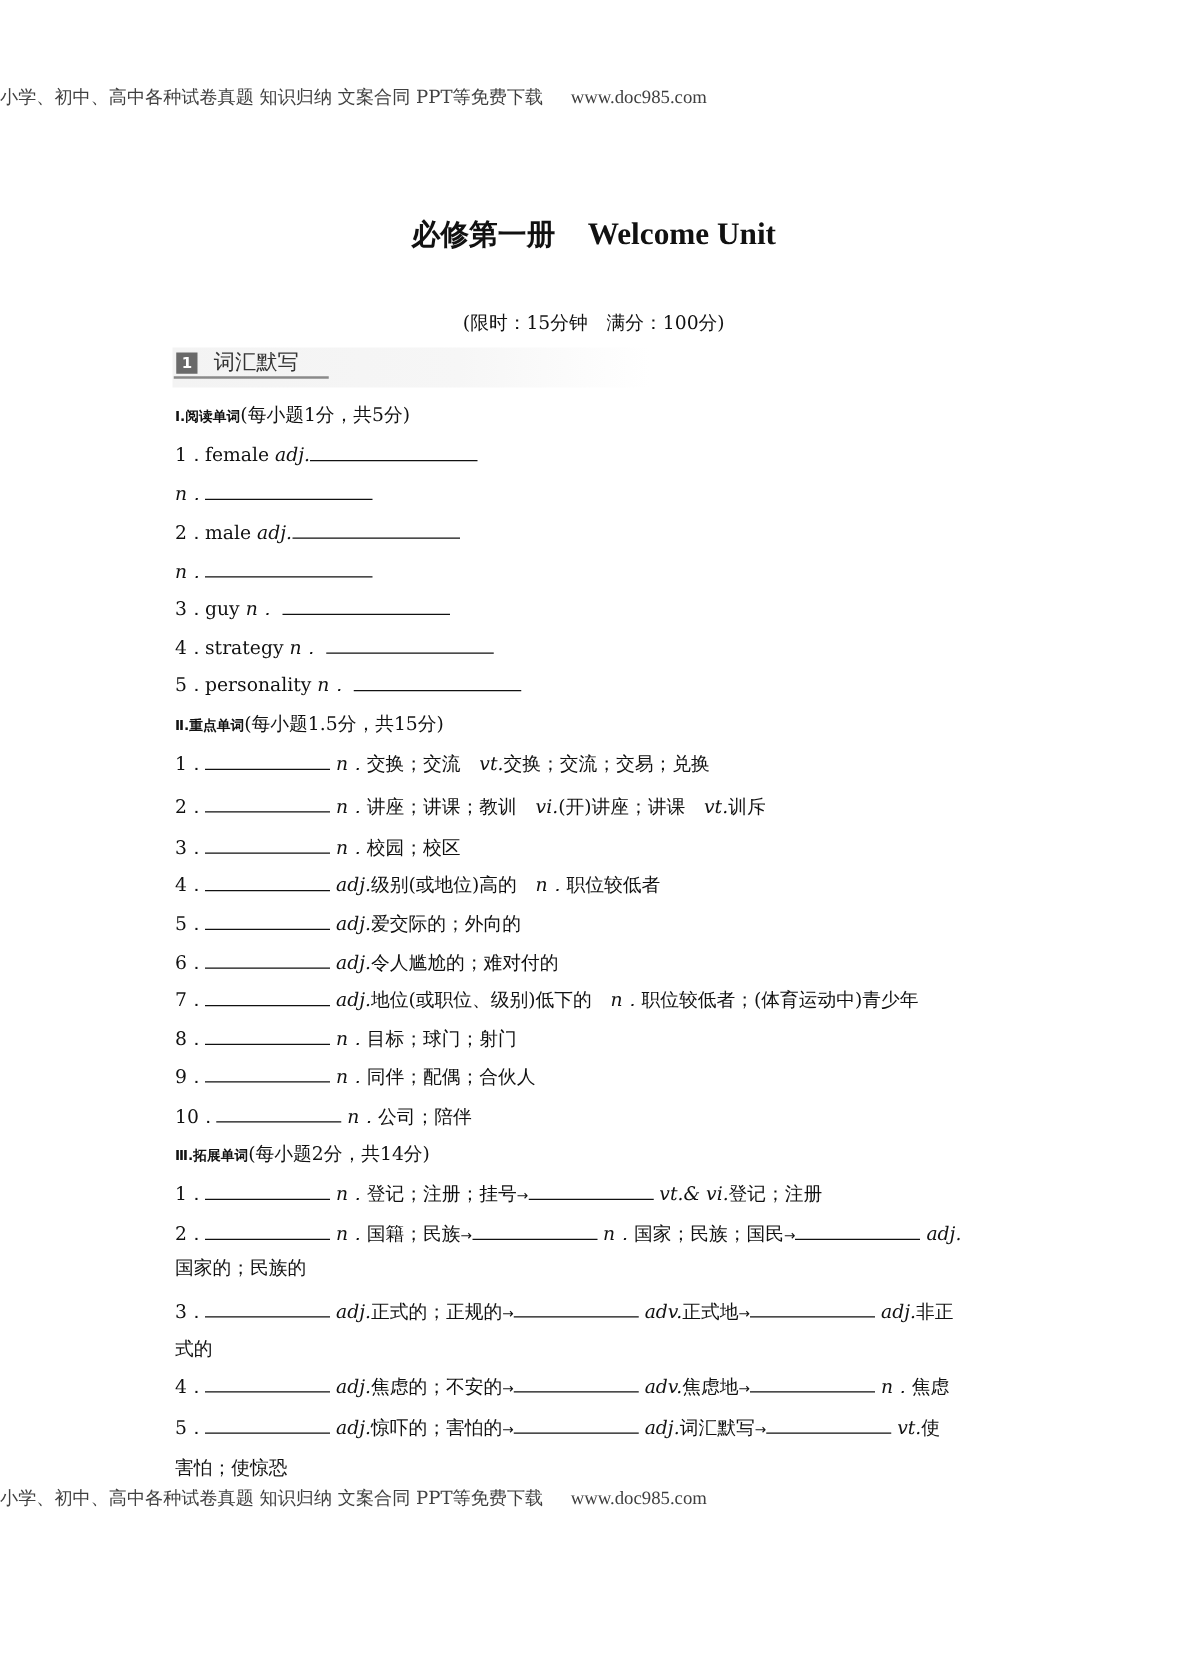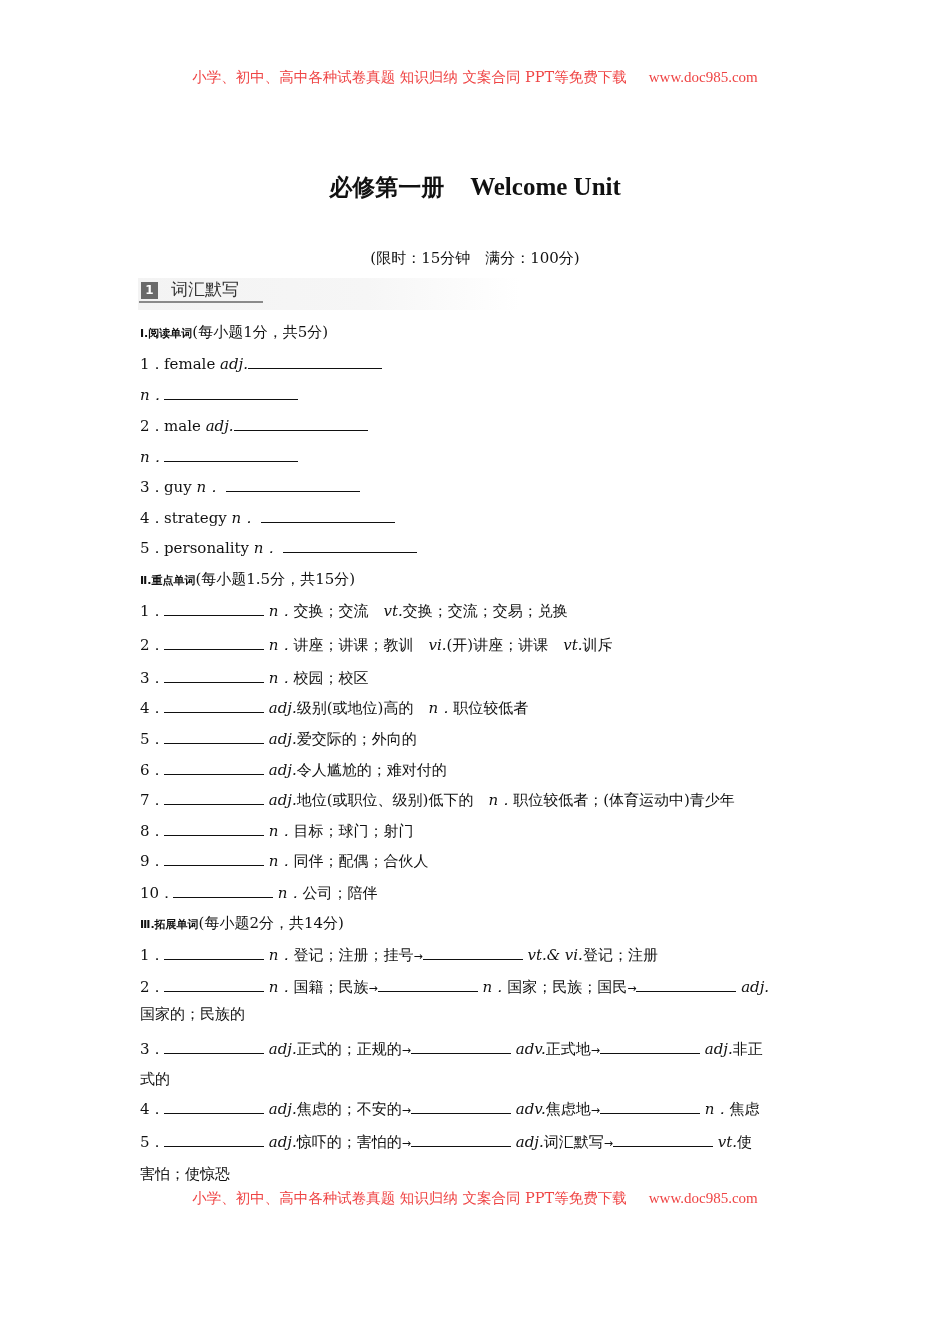--- a/index.html
+++ b/index.html
@@ -1,20 +1,20 @@
 <!DOCTYPE html>
 <html><head>
 <meta charset="utf-8">
 <style>
   html, body { margin: 0; padding: 0; background: #ffffff; }
   body { width: 950px; height: 1344px; position: relative; overflow: hidden;
          font-family: "DejaVu Serif", "Liberation Serif", serif; color: #111; }
   .header-banner, .footer-banner {
-    position: absolute; left: 0; width: 950px; text-align: center;
-    font-size: 14.5px; color: #ef4444; white-space: nowrap;
+    position: absolute; left: 0; width: 950px; text-align: left;
+    font-size: 14.5px; color: #404040; white-space: nowrap;
   }
   .header-banner { top: 68px; }
   .footer-banner { top: 1189px; }
   .header-banner .site, .footer-banner .site { margin-left: 22px; font-family: "Liberation Serif", serif; font-size: 15px; }
   .title {
     position: absolute; top: 172px; left: 0; width: 950px; text-align: center;
     font-size: 25px; font-weight: bold; font-family: "Liberation Serif", "DejaVu Serif", serif;
   }
   .title .cn { font-family: Liberation Serif, serif; font-weight: bold; font-size: 23px; }
   .title .en { margin-left: 26px; }

